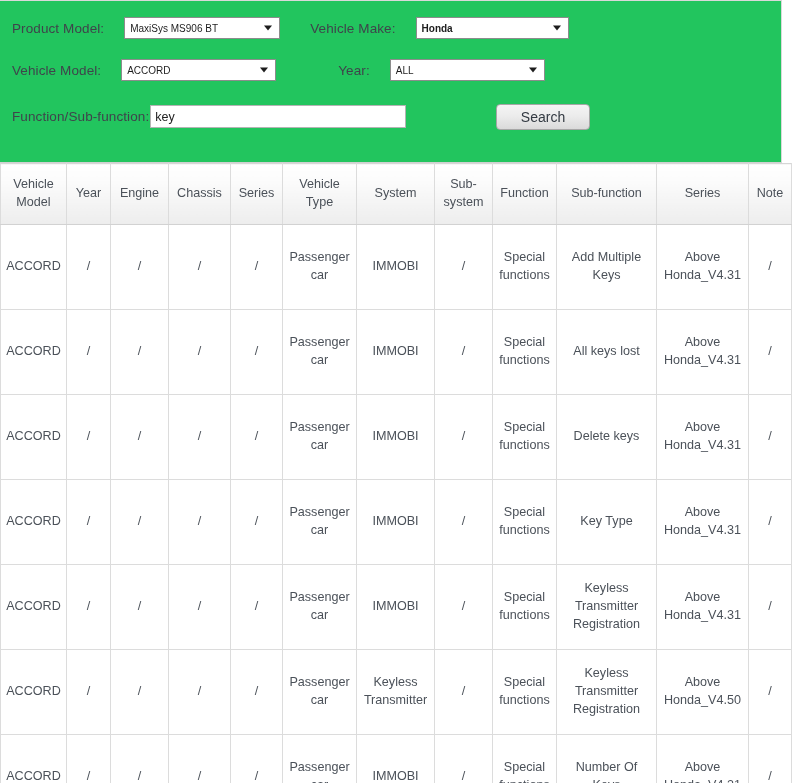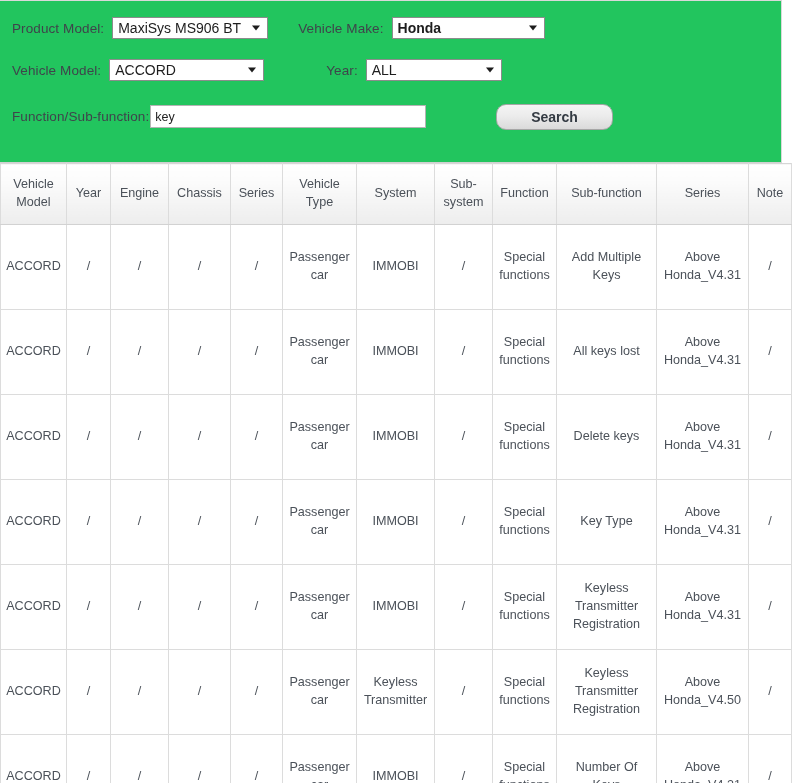--- a/index.html
+++ b/index.html
@@ -42,74 +42,73 @@
     color: #3f444b;
     letter-spacing: 0.1px;
   }
 
   .select-box {
     position: relative;
     box-sizing: border-box;
     height: 22px;
     border: 1px solid #8c8c8c;
     background: #ffffff;
-    font-size: 14px;
+    font-size: 10px;
     color: #1d1d1d;
     display: flex;
     align-items: center;
     padding: 0 20px 0 5px;
-    margin-left: 8px;
+    margin-left: 20px;
   }
   .select-box .caret {
     position: absolute;
     right: 7px;
     top: 50%;
     transform: translateY(-50%);
     width: 0; height: 0;
     border-left: 4px solid transparent;
     border-right: 4px solid transparent;
     border-top: 5px solid #1d1d1d;
   }
   .sel-product { width: 156px; }
   .sel-make    { width: 153px; font-weight: bold; }
   .sel-model   { width: 155px; }
-  .sel-year    { width: 136px; }
+  .sel-year    { width: 155px; }
 
   .gap-mid-1 { margin-left: 30px; }
   .gap-mid-2 { margin-left: 62px; }
 
   .text-input {
     box-sizing: border-box;
-    width: 276px;
+    width: 256px;
     height: 23px;
     border: 1px solid #b4b4b4;
     background: #ffffff;
     font-family: "Liberation Sans", sans-serif;
     font-size: 12.5px;
     color: #222;
     padding: 0 4px;
     margin-left: 1px;
     outline: none;
   }
 
   .search-button {
     position: absolute;
     left: 496px;
     top: 103px;
-    width: 117px;
+    width: 94px;
     height: 26px;
     box-sizing: border-box;
     border: 1px solid #a6a6a6;
-    border-radius: 10px;
+    border-radius: 4px;
     background: linear-gradient(to bottom, #f4f4f4 0%, #ececec 45%, #dadada 100%);
     font-family: "Liberation Sans", sans-serif;
     font-size: 14px;
     color: #333a42;
     cursor: pointer;
-    font-weight: bold;
   }
 
   
   .results-wrap {
     width: 791px;
     box-sizing: border-box;
   }
   table.results {
     width: 791px;
     border-collapse: collapse;

